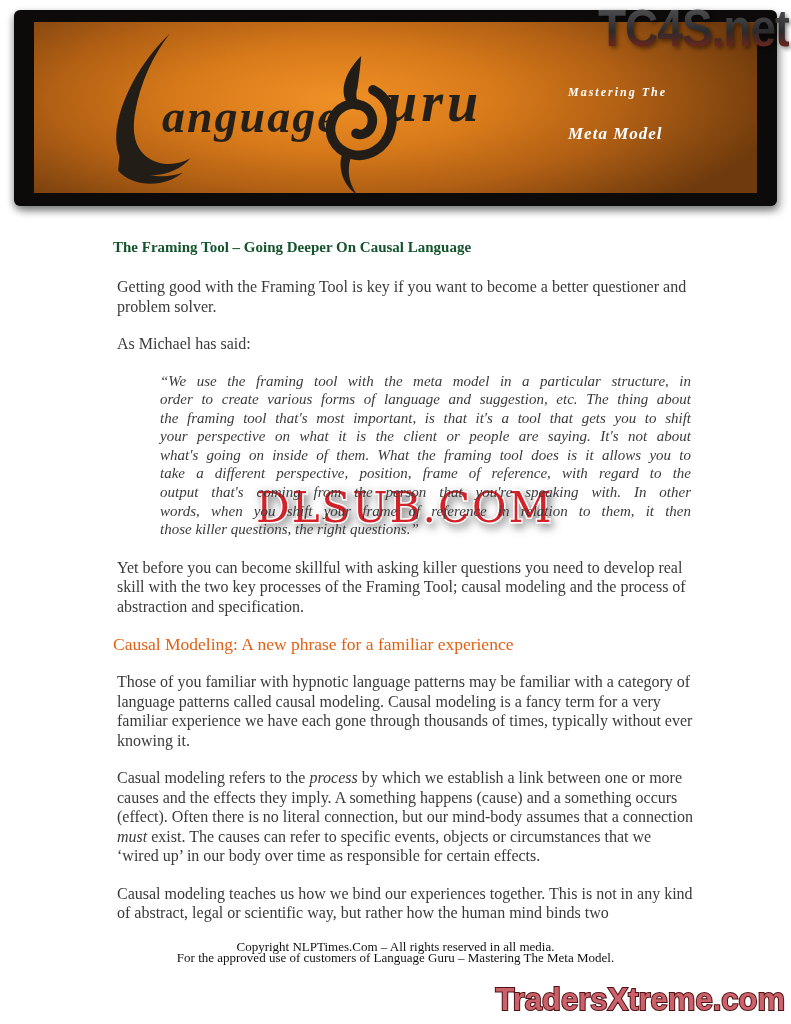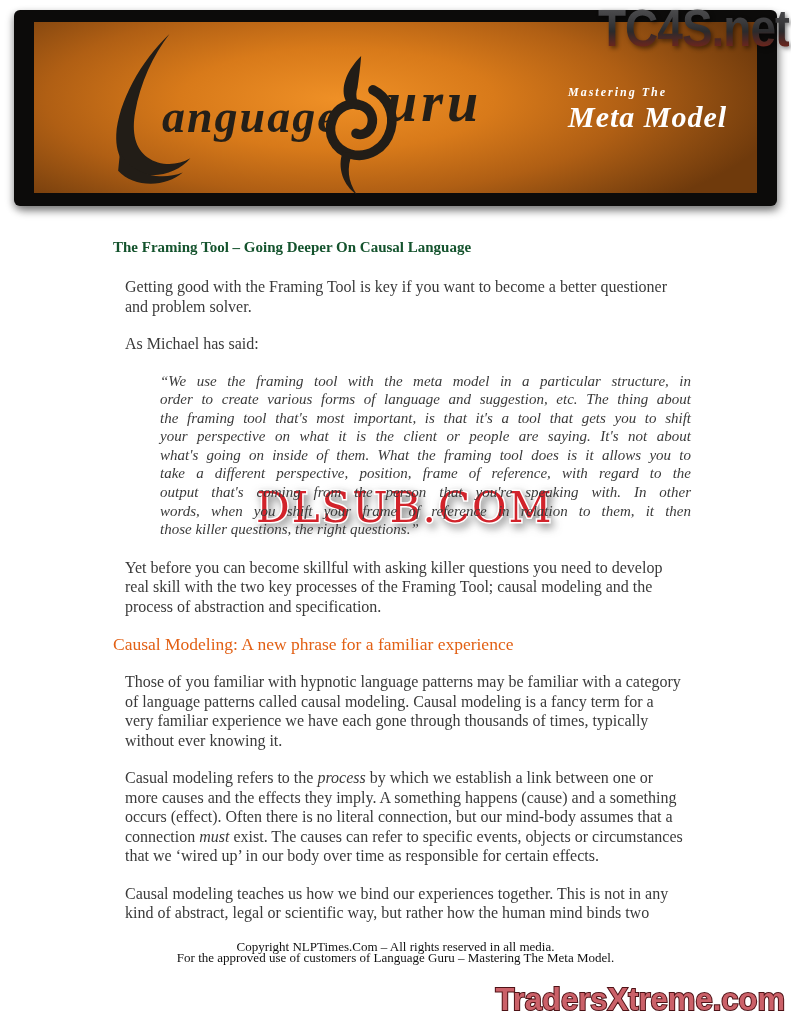--- a/index.html
+++ b/index.html
@@ -15,21 +15,21 @@
                      #ef9026 0%,#d87a1a 35%,#b05f14 65%,#8a4a10 85%,#6f3a0c 100%);}
   .swashL{position:absolute;left:50px;top:10px;width:112px;height:152px;}
   .brand-w1{position:absolute;left:128px;top:72px;font-style:italic;font-weight:600;
           font-size:46px;color:#241f18;letter-spacing:2px;line-height:1;}
   .swashG{position:absolute;left:266px;top:34px;width:112px;height:140px;}
   .brand-w2{position:absolute;left:352px;top:52px;font-style:italic;font-weight:bold;
           font-size:56px;color:#241f18;letter-spacing:4px;line-height:1;}
   .tagline{position:absolute;left:534px;top:64px;color:#ffffff;font-style:italic;
           font-weight:bold;line-height:1.15;}
   .tagline .t1{font-size:12px;letter-spacing:2px;}
-  .tagline .t2{font-size:30px;letter-spacing:1px;}
+  .tagline .t2{font-size:17px;letter-spacing:1px;margin-top:24px;}
 
   
   .wm-tc4s{position:absolute;left:598px;top:0;font-family:"Liberation Sans",sans-serif;
           font-weight:bold;font-size:46px;letter-spacing:-1px;line-height:1.1;
           transform:scaleY(1.12);transform-origin:top left;
           background:linear-gradient(180deg,#58585a 0%,#39393b 40%,#2a2a2c 55%,#73251b 85%,#5a1c13 100%);
           -webkit-background-clip:text;background-clip:text;
           color:transparent;-webkit-text-fill-color:transparent;
           filter:drop-shadow(2px 2px 2px rgba(0,0,0,.45));}
   .wm-dlsub{position:absolute;left:256px;top:487px;font-family:"DejaVu Serif",serif;
@@ -38,21 +38,21 @@
           filter:drop-shadow(3px 4px 4px rgba(40,40,40,.55));}
   .wm-traders{position:absolute;right:6px;top:984px;font-family:"Liberation Sans",sans-serif;
           font-weight:bold;font-size:31px;line-height:1;color:#cb6169;
           -webkit-text-stroke:2px #4e1216;paint-order:stroke;
           filter:drop-shadow(0 0 2px #ffffff) drop-shadow(0 0 2px rgba(255,255,255,.85));}
 
   
   .content{position:absolute;left:113px;top:222px;width:585px;color:#3a3a3a;}
   .content h1{font-size:15px;font-weight:bold;color:#14532d;margin:16px 0 21px;line-height:1.2;}
   .content h2{font-size:17.5px;font-weight:normal;color:#e26014;margin:0 0 17px;line-height:1.2;}
-  .content p{font-size:16px;line-height:19.5px;margin:0 12px 18px;text-align:left;}
+  .content p{font-size:16px;line-height:19.5px;margin:0 4px 18px;text-align:left;}
   .quote{margin:0 0 19px 47px;width:531px;font-style:italic;font-size:15px;
          line-height:18.6px;color:#3a3a3a;}
   .qline{text-align:justify;text-align-last:justify;font-family:Liberation Serif, serif;}
   .qsplit{display:flex;justify-content:space-between;}
   .qlast{text-align:left;}
 
   
   .footer{position:absolute;left:0;top:941px;width:100%;text-align:center;
           font-size:13px;line-height:11px;color:#101010;}
 </style>

